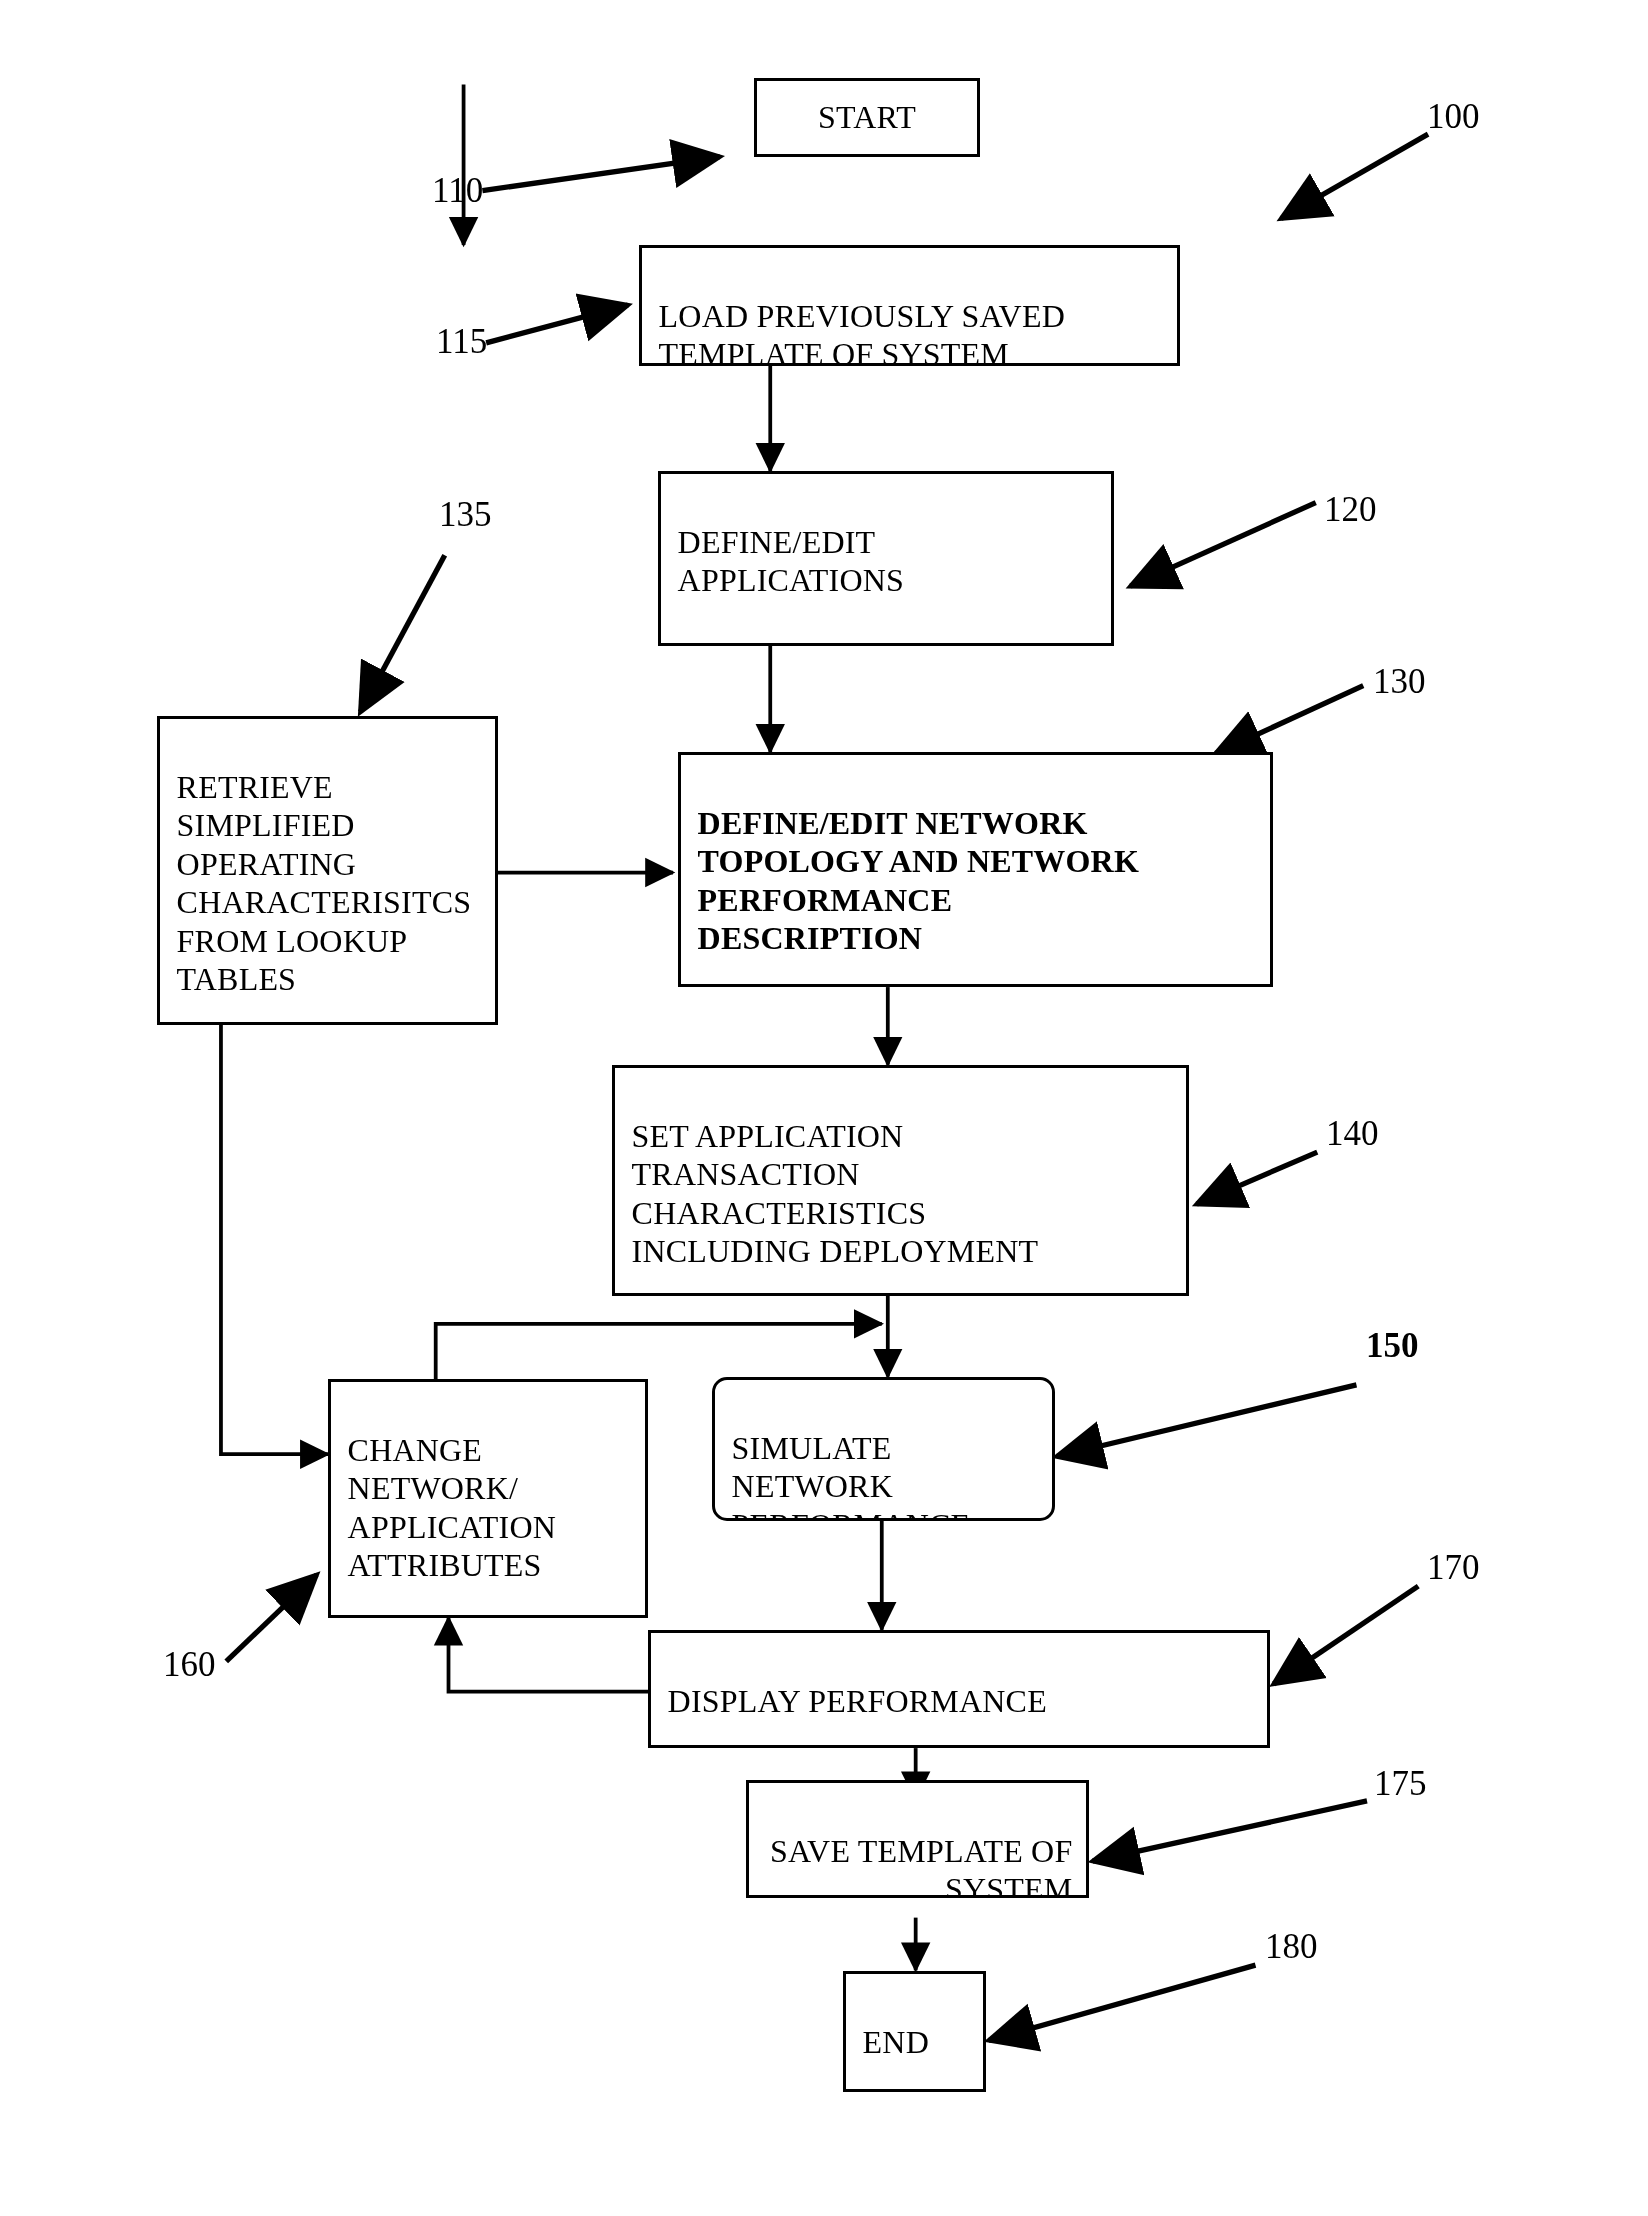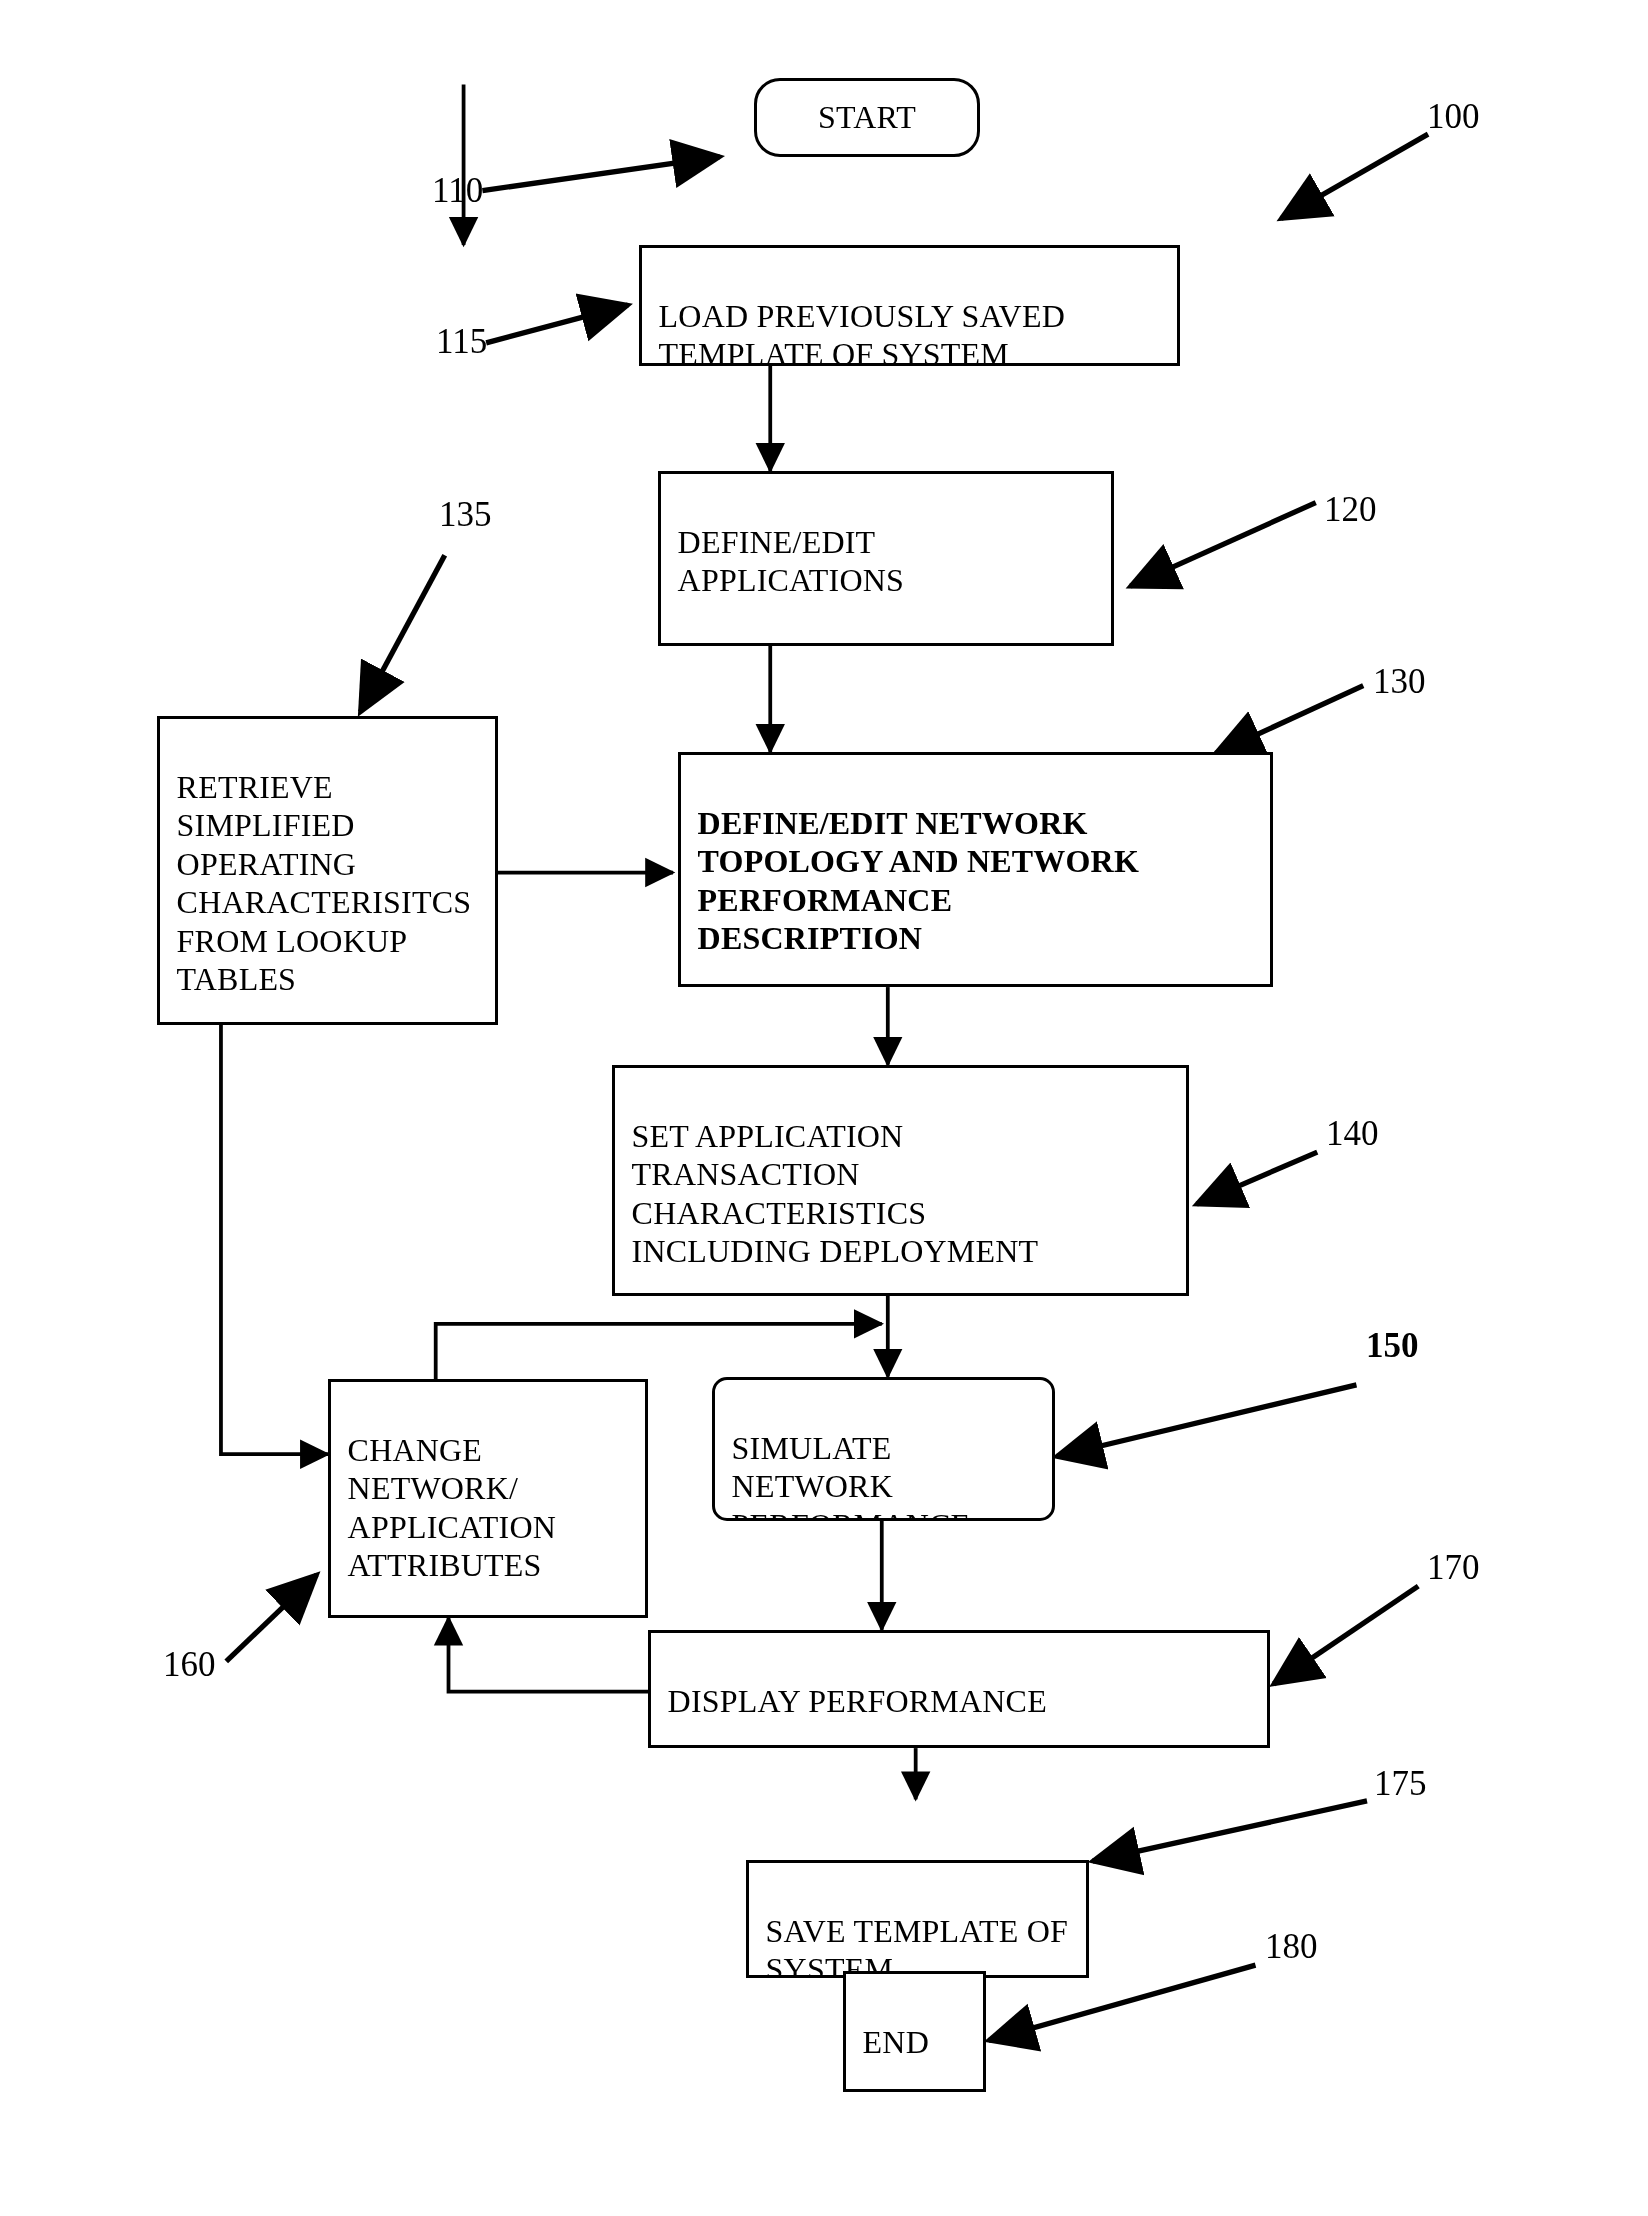--- a/index.html
+++ b/index.html
@@ -147,21 +147,21 @@
       <path d="M1882,2105 L1690,2235" stroke="#000000" stroke-width="7" fill="none" marker-end="url(#ahThin)"></path>
     </g>
     <g>
       <path d="M1814,2390 L1450,2470" stroke="#000000" stroke-width="7" fill="none" marker-end="url(#ahThin)"></path>
     </g>
     <g>
       <path d="M1666,2608 L1312,2708" stroke="#000000" stroke-width="7" fill="none" marker-end="url(#ahThin)"></path>
     </g>
   </svg>
 
-  <div class="node center-text" style="left:754px; top:78px; width:226px; height:79px;border-radius:26px;">
+  <div class="node center-text" style="left:754px; top:78px; width:226px; height:79px;">
     <span>START</span>
   </div>
 
   <div class="node" style="left:639px; top:245px; width:541px; height:121px;">
     <span>LOAD PREVIOUSLY SAVED
 TEMPLATE OF SYSTEM</span>
   </div>
 
   <div class="node" style="left:658px; top:471px; width:456px; height:175px;">
     <span>DEFINE/EDIT
@@ -200,21 +200,21 @@
 
   <div class="node" style="left:712px; top:1377px; width:343px; height:144px;border-radius:15px;">
     <span>SIMULATE NETWORK
 PERFORMANCE</span>
   </div>
 
   <div class="node" style="left:648px; top:1630px; width:622px; height:118px;">
     <span>DISPLAY PERFORMANCE</span>
   </div>
 
-  <div class="node" style="left:746px; top:1860px; width:343px; height:118px;">
+  <div class="node" style="left:746px; top:1780px; width:343px; height:118px;text-align:right;">
     <span>SAVE TEMPLATE OF
 SYSTEM</span>
   </div>
 
   <div class="node" style="left:843px; top:1971px; width:143px; height:121px;">
     <span>END</span>
   </div>
 
   <div class="ref" style="left:1427px; top:99px;">100</div>
   <div class="ref" style="left:432px; top:173px;">110</div>

